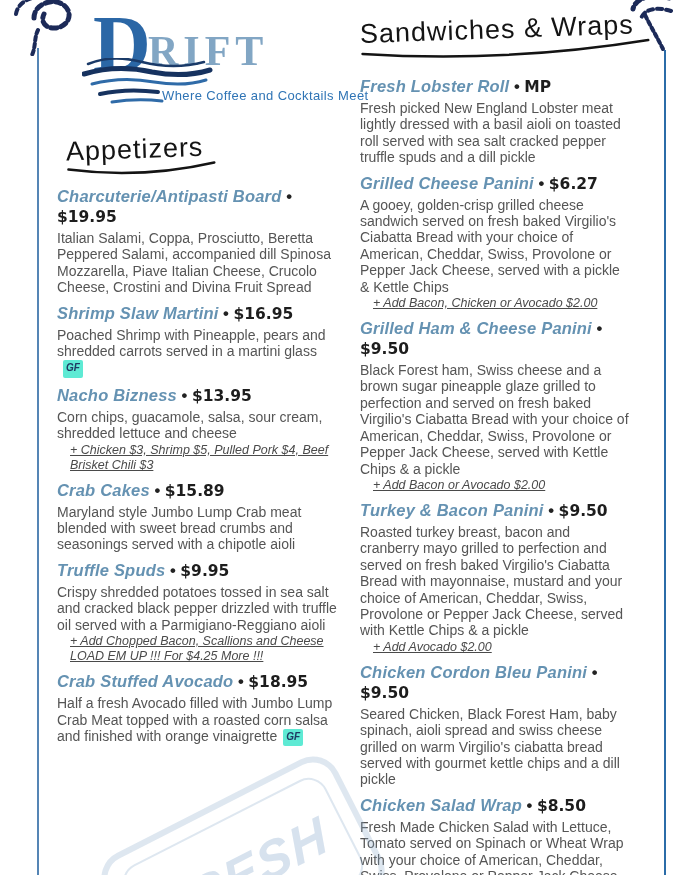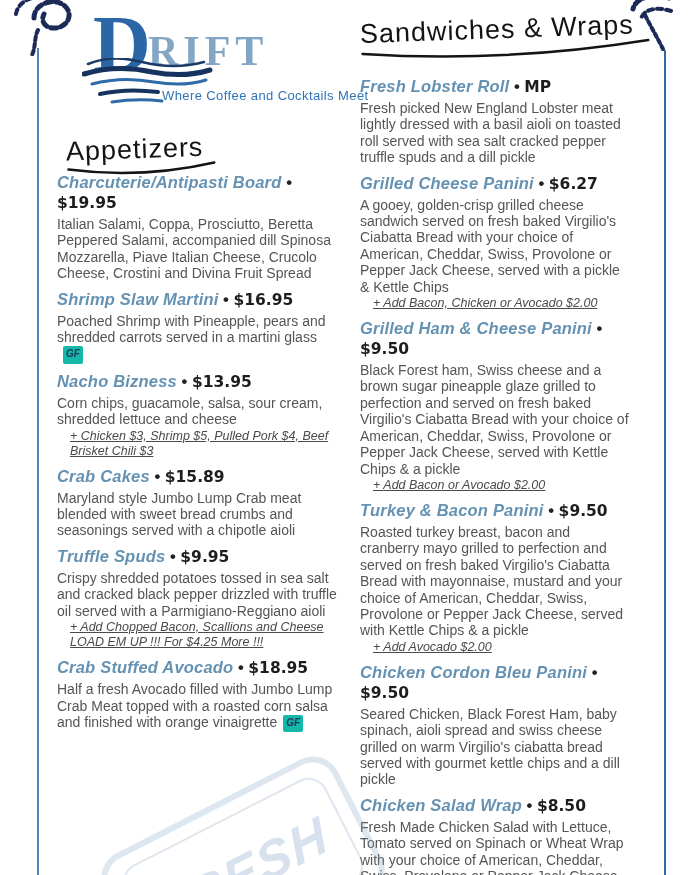--- a/index.html
+++ b/index.html
@@ -32,31 +32,31 @@
   
   .sec-head{position:absolute;color:#141414;font-size:27px;font-weight:500;
     letter-spacing:1px;transform:rotate(-2deg);}
   .sec-head .txt{display:block;}
   .sec-head svg{display:block;margin-top:-2px;}
   .head-appetizers{left:66px;top:134px;}
   .head-sandwiches{left:360px;top:14px;}
 
   
   .col{position:absolute;}
-  .col-left{left:57px;top:172px;width:292px;}
+  .col-left{left:57px;top:186px;width:292px;}
   .col-right{left:360px;top:76px;width:280px;}
 
   .item{margin:0 9px 7px 0;}
   .item-head{font-size:16.5px;margin:0 0 3px 0;line-height:20px;}
   .item-name{color:#6592b2;font-style:italic;font-weight:600;letter-spacing:0.2px;}
   .bullet{color:#222;font-weight:bold;}
   .item-price{color:#1d1d1d;font-weight:bold;font-family:"DejaVu Sans", sans-serif;font-size:15.5px;}
   .desc{margin:0;font-size:14px;line-height:16.4px;color:#555555;}
   .note{margin:1px 0 0 13px;font-size:12.5px;line-height:15px;color:#4a4a4a;font-style:italic;text-decoration:underline;}
-  .gf{display:inline-block;background:#14b8a6;color:#1f3a63;font-size:10px;
+  .gf{display:inline-block;background:#5eead4;color:#1f3a63;font-size:10px;
     font-style:italic;font-weight:bold;padding:0 3px 1px 3px;margin-left:6px;
     border-radius:2px;vertical-align:1px;}
 
   
   .watermark{position:absolute;left:112px;top:798px;width:250px;height:140px;
     transform:rotate(-27deg);border:6px solid rgba(135,168,202,0.28);border-radius:28px;
     display:flex;align-items:center;justify-content:center;}
   .watermark-inner{width:222px;height:112px;border:2px solid rgba(135,168,202,0.28);
     border-radius:20px;display:flex;align-items:center;justify-content:center;}
   .watermark-text{font-size:52px;font-weight:bold;font-style:italic;

